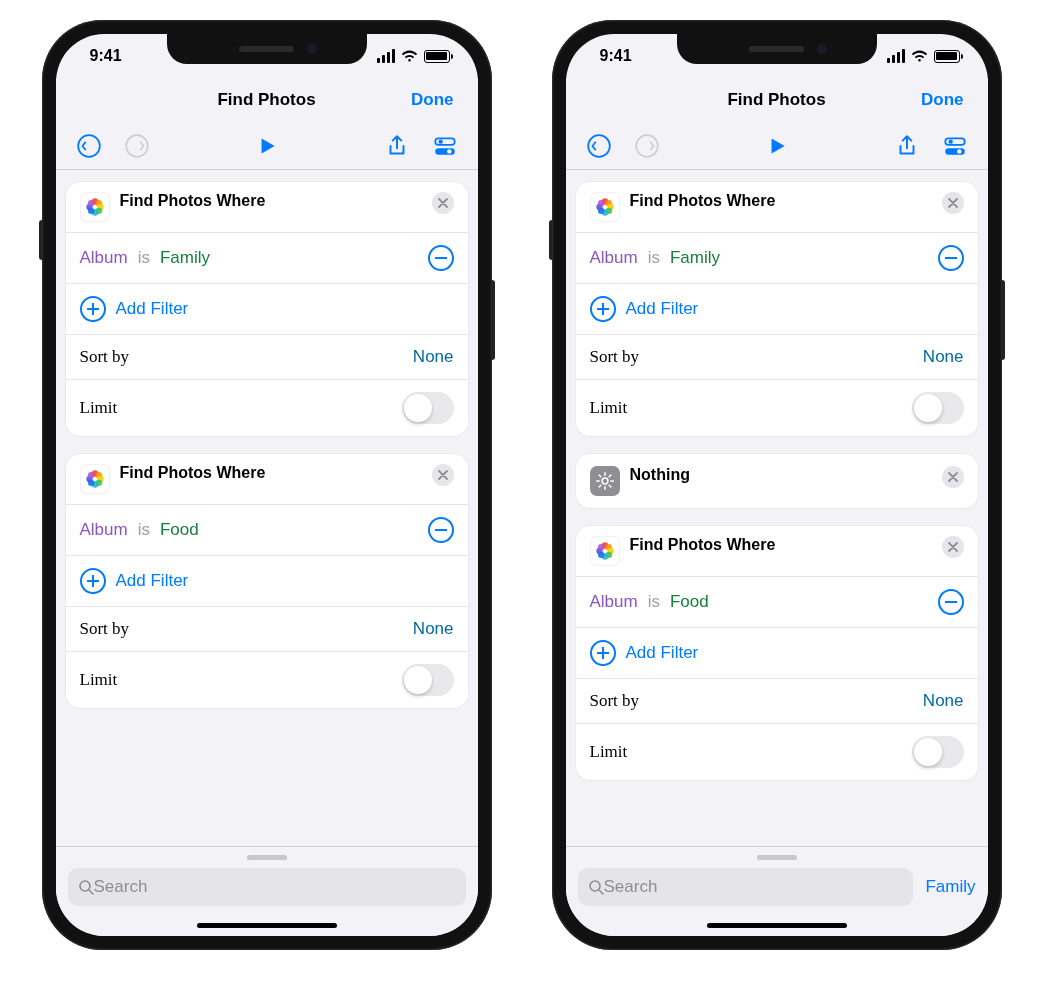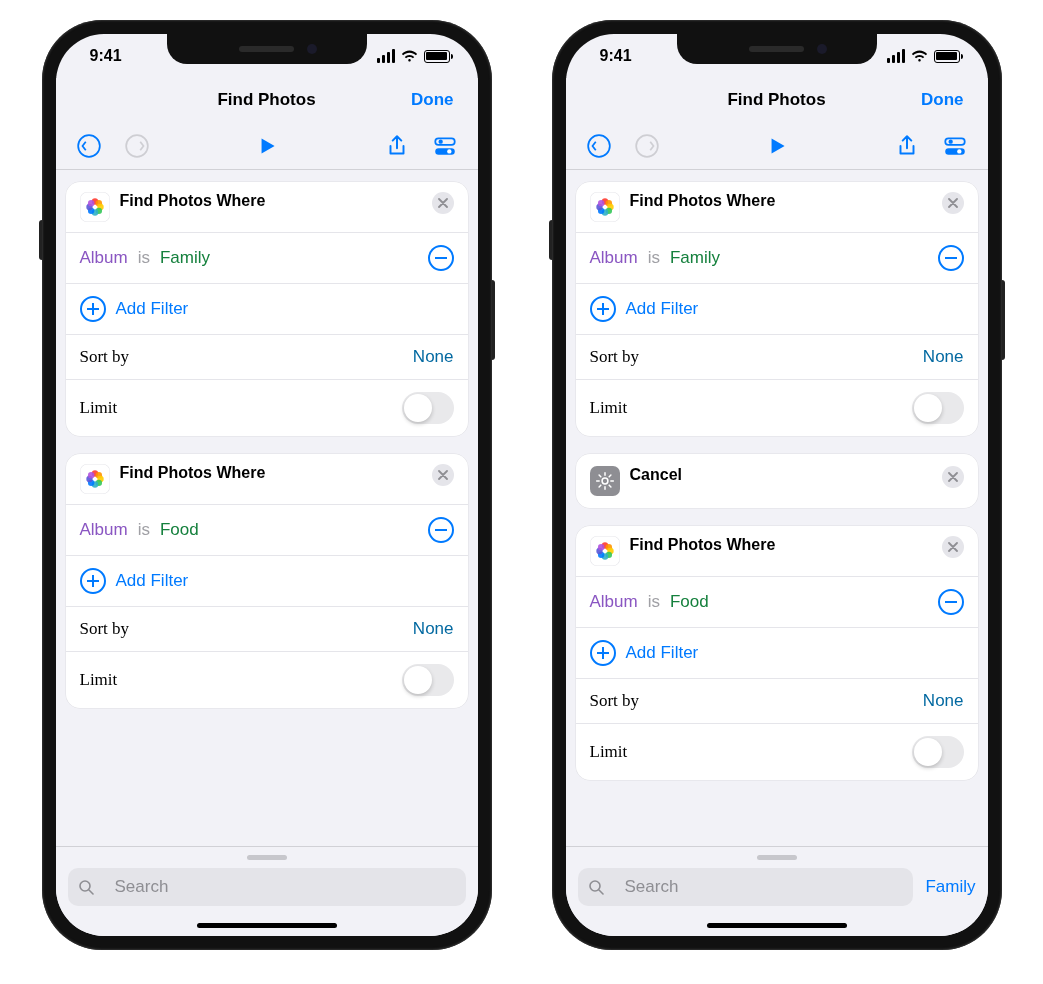--- a/index.html
+++ b/index.html
@@ -197,21 +197,21 @@
   .grabber {
     width: 40px; height:5px; background:#c7c7cc; border-radius:3px;
     margin: 0 auto 8px;
   }
   .search-row { display:flex; gap:12px; align-items:center; }
   .search-box {
     flex:1;
     background: #e4e4e9;
     border-radius: 10px;
     height: 38px;
-    display:flex; align-items:center; gap:21px;
+    display:flex; align-items:center; gap:0;
     padding: 0 10px;
     color: #8e8e93;
     font-size: 17px;
   }
   .search-box svg { width:16px; height:16px; flex-shrink:0; }
   .cancel { color:#007aff; font-size:17px; }
   .home-indicator {
     position:absolute; bottom:8px; left:50%; transform:translateX(-50%);
     width: 140px; height:5px; background:#000; border-radius:3px;
   }
@@ -515,21 +515,21 @@
       </div>
 
       <div class="card small-card">
         <div class="card-header">
           <span class="gear-icon-box">
             <svg viewBox="0 0 24 24">
                 <circle cx="12" cy="12" r="3.5" fill="none" stroke="#fff" stroke-width="1.8"></circle>
                 <path d="M12 2v3M12 19v3M2 12h3M19 12h3M4.9 4.9l2.1 2.1M17 17l2.1 2.1M19.1 4.9L17 7M7 17l-2.1 2.1" stroke="#fff" stroke-width="1.8" stroke-linecap="round"></path>
               </svg>
           </span>
-          <span class="title">Cancel</span>
+          <span class="title">Nothing</span>
           <span class="close-x">
               <svg viewBox="0 0 10 10">
                 <path d="M1 1l8 8M9 1l-8 8" stroke="#8e8e93" stroke-width="1.8" stroke-linecap="round"></path>
               </svg>
             </span>
         </div>
       </div>
 
       <div class="card" style="margin-bottom:0">
         <div class="card-header">

